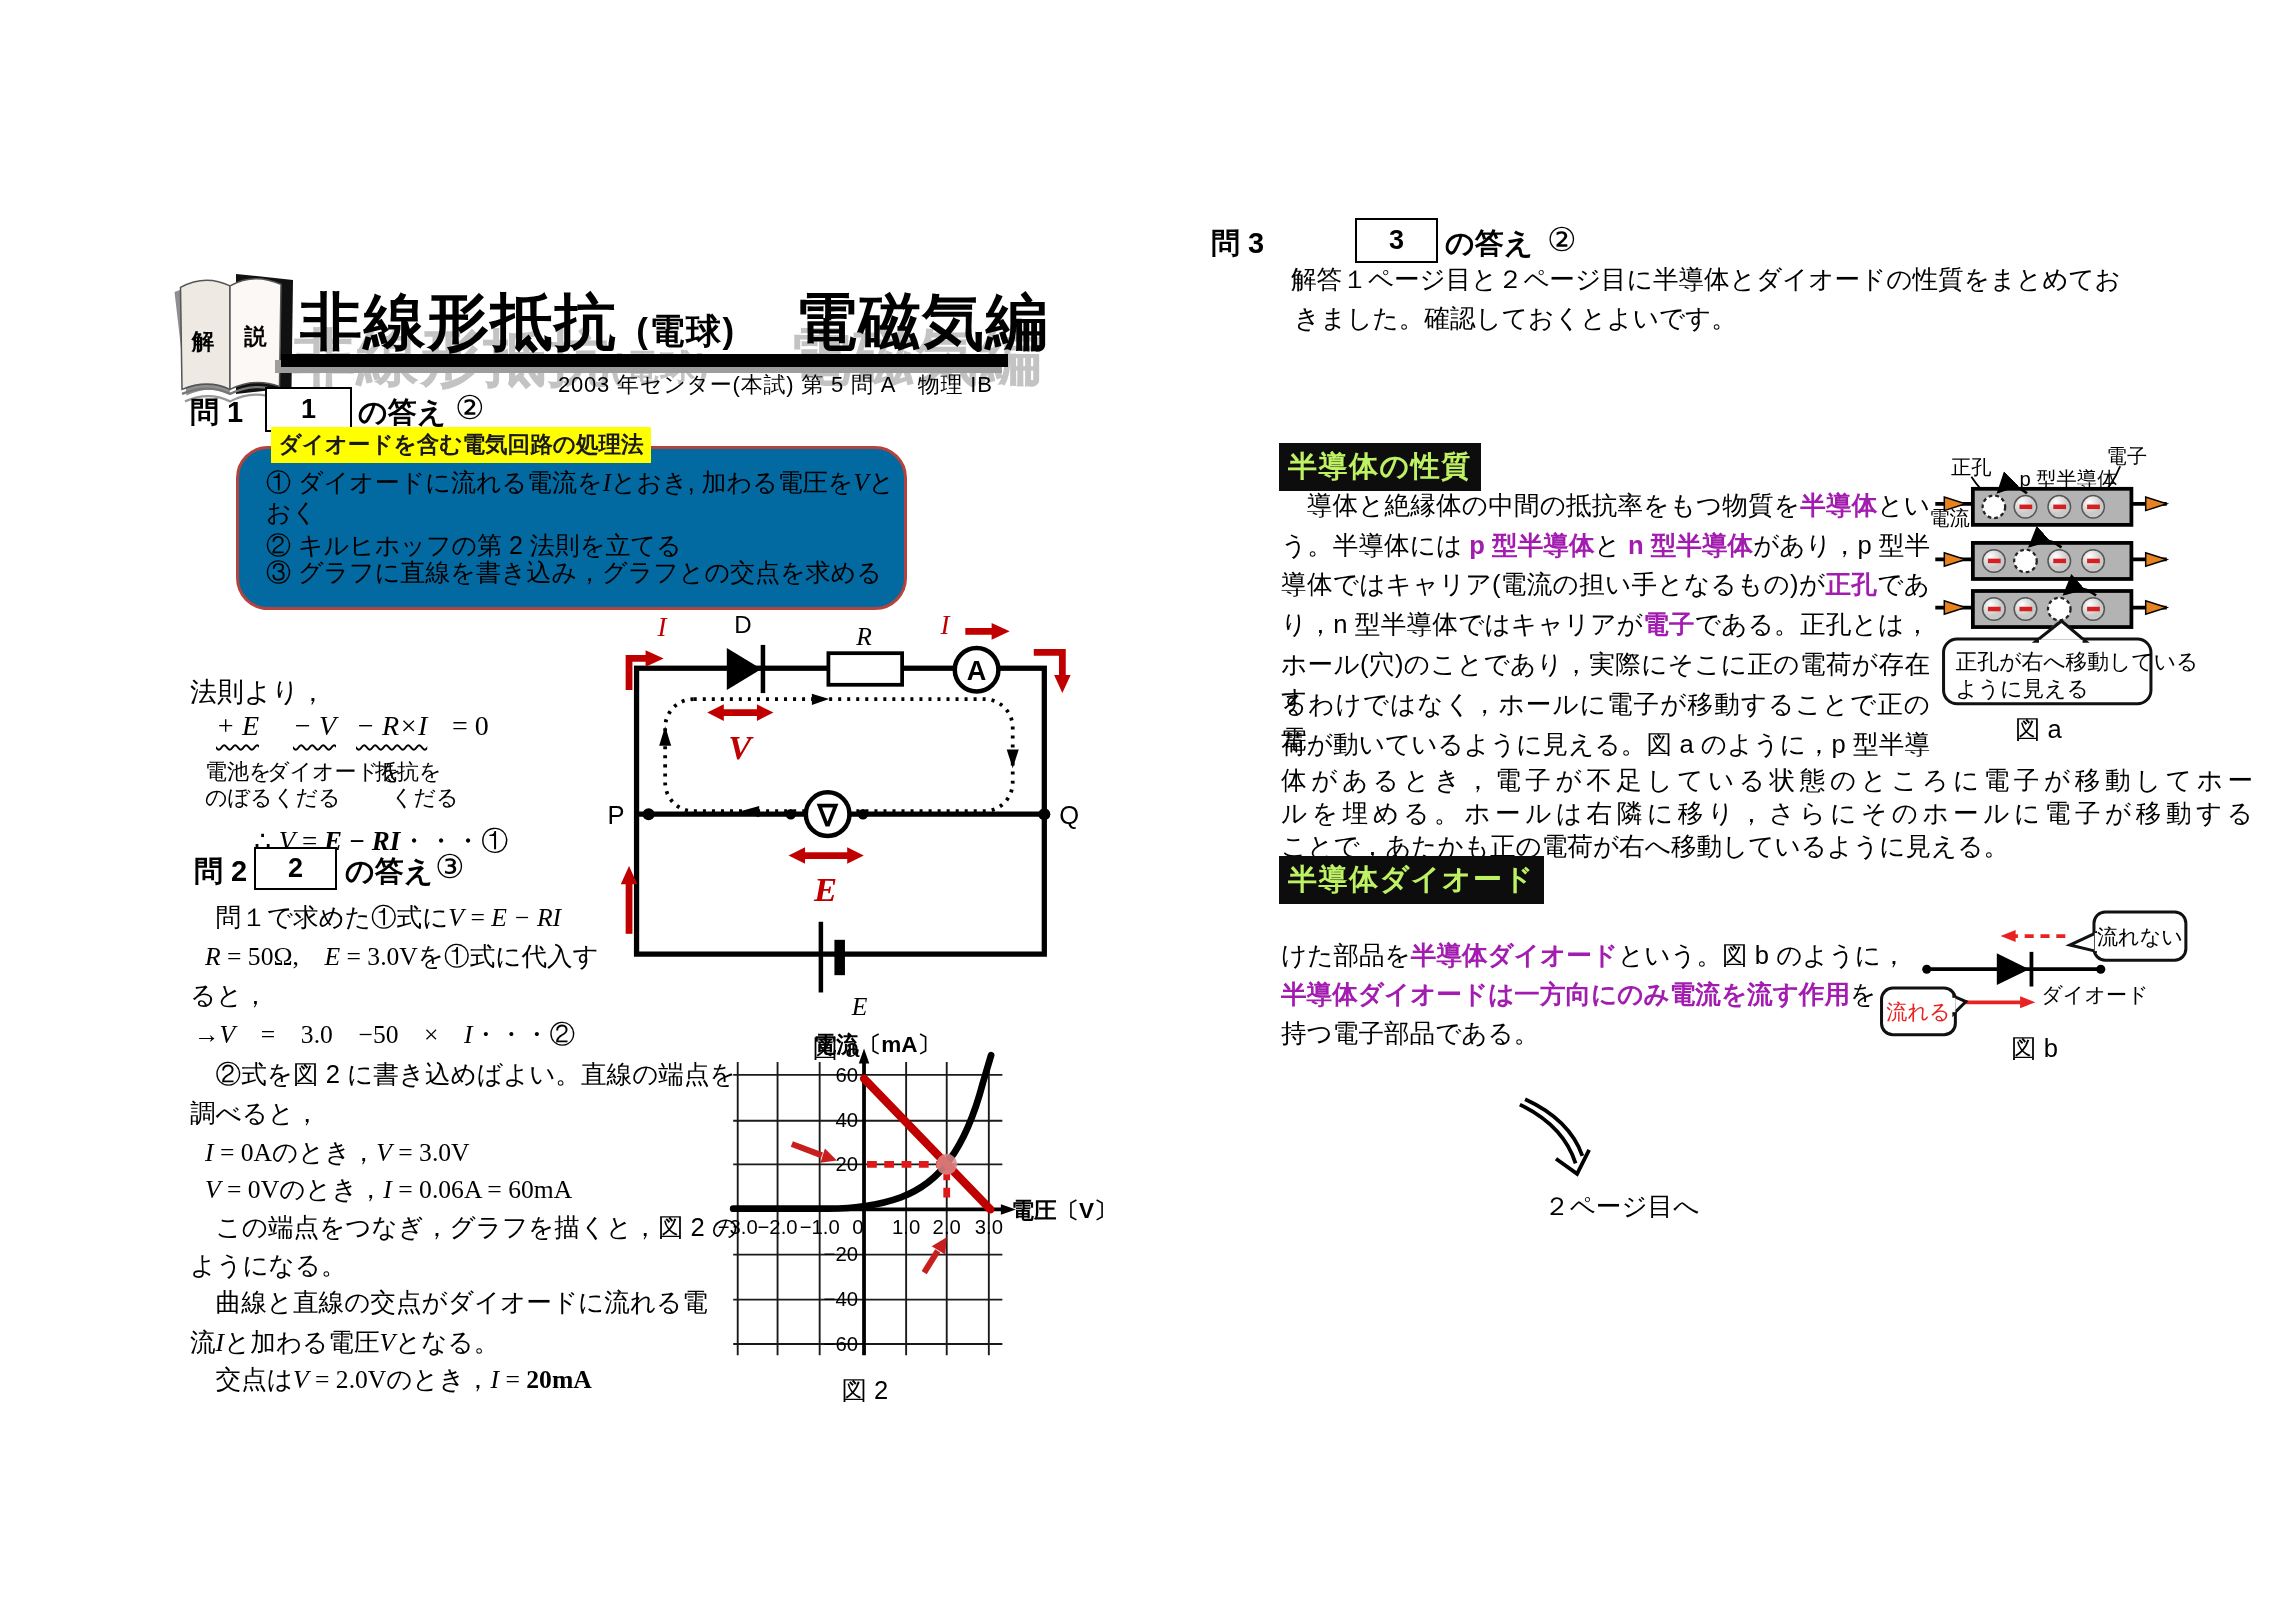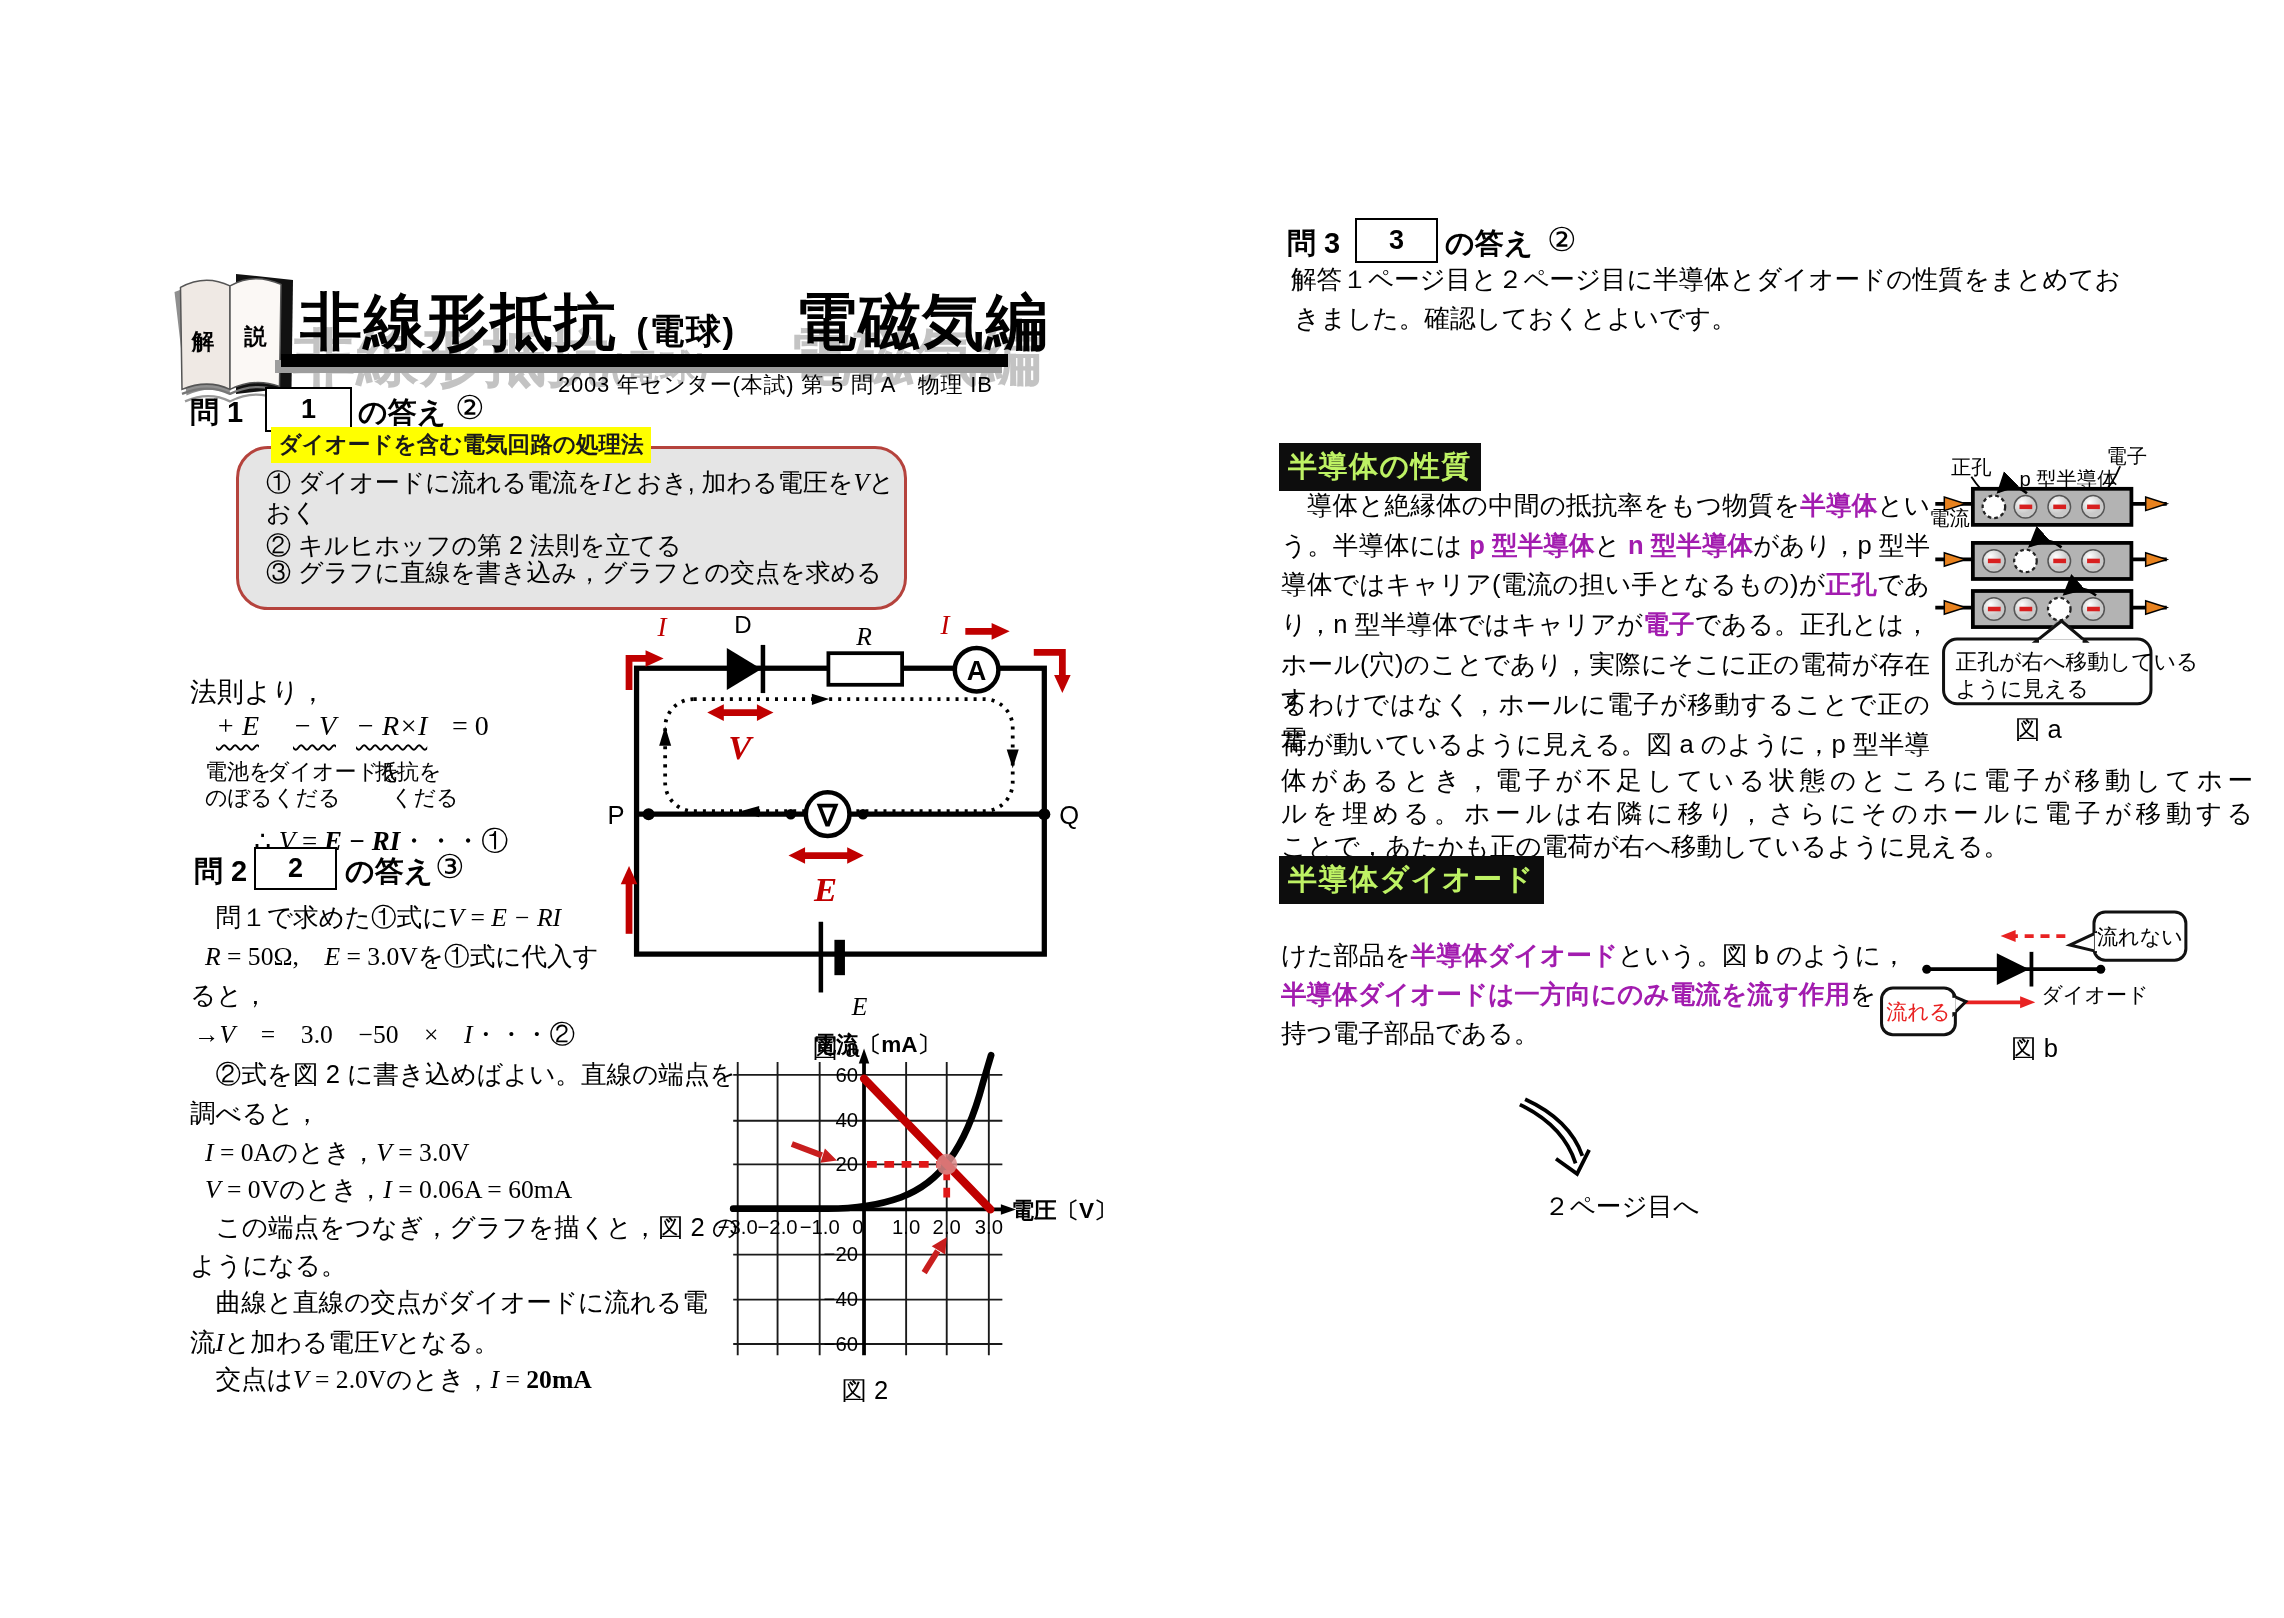--- a/index.html
+++ b/index.html
@@ -17,21 +17,21 @@
   .title-sub{font-size:35px;font-weight:900;}
   .hbar{position:absolute;height:12.8px;background:#000;z-index:1;}
   .hbar-sh{position:absolute;height:12.8px;background:#9d9d9d;z-index:0;}
   .subtitle{font-size:22px;letter-spacing:0.8px;}
   .qrow{font-size:29px;font-weight:bold;}
   .qbox{position:absolute;border:2.3px solid #000;background:#fff;text-align:center;
         font-size:27px;font-weight:bold;z-index:2;}
   .ansnum{font-size:33px;font-weight:normal;}
   .ylabel{background:#ffff00;color:#1a1a1a;font-size:22.6px;font-weight:bold;
           padding:2.3px 7.5px;z-index:3;}
-  .methodbox{position:absolute;background:#e5e5e5;border:3.8px solid #b5433d;border-radius:32px;z-index:1;}
+  .methodbox{position:absolute;background:#0369a1;border:3.8px solid #b5433d;border-radius:32px;z-index:1;}
   .mline{position:absolute;font-size:25px;white-space:nowrap;}
   .bodyline{position:absolute;font-size:25.6px;white-space:nowrap;}
   .introline{position:absolute;font-size:27px;white-space:nowrap;}
   .eqterm{font-family:"Liberation Serif",serif;font-style:italic;font-size:28px;
           text-decoration:underline wavy #000 1.9px;text-underline-offset:9px;}
   .eqsign{font-family:"Liberation Serif",serif;font-style:normal;}
   .annline{position:absolute;font-size:22px;white-space:nowrap;}
   .blackhead{position:absolute;background:#0d0d0d;color:#bef264;font-size:29px;font-weight:bold;
              padding:3.8px 9px;letter-spacing:1.5px;z-index:2;}
   .rline{position:absolute;font-size:25.6px;white-space:nowrap;}
@@ -226,21 +226,21 @@
     <line x1="1258" y1="1556" x2="1258" y2="1602" stroke="#e01818" stroke-width="9" stroke-dasharray="13 10"></line>
     <circle cx="1258" cy="1548" r="14" fill="#dd8888" opacity="0.85"></circle>
 
     <line x1="1052" y1="1521" x2="1092" y2="1536" stroke="#c81e1e" stroke-width="8"></line>
     <polygon points="1090,1546 1096,1527 1112,1543" fill="#c81e1e"></polygon>
     <line x1="1228" y1="1692" x2="1246" y2="1663" stroke="#c81e1e" stroke-width="8"></line>
     <polygon points="1256,1668 1238,1657 1258,1645" fill="#c81e1e"></polygon>
     <text x="1118" y="1860" font-size="34">図 2</text>
   </svg>
 
-  <div class="abs qrow" style="left:1287px;top:224px">問 3</div>
+  <div class="abs qrow" style="left:1211px;top:224px">問 3</div>
   <div class="qbox" style="left:1355px;top:218px;width:79px;height:41px;line-height:41px">3</div>
   <div class="abs qrow" style="left:1445px;top:224px">の答え</div>
   <div class="abs ansnum" style="left:1547px;top:220px">②</div>
   <div class="rline" style="left:1291px;top:262px">解答１ページ目と２ページ目に半導体とダイオードの性質をまとめてお</div>
   <div class="rline" style="left:1294px;top:301px">きました。確認しておくとよいです。</div>
 
   <div class="blackhead" style="left:1279px;top:443px">半導体の性質</div>
   <div class="rline rline-just" style="left:1281px;top:488px;width:649px"><span>　導体と絶縁体の中間の抵抗率をもつ物質を</span><span class="seg-r">半導体</span><span>とい</span></div>
   <div class="rline rline-just" style="left:1281px;top:528px;width:649px"><span>う。半導体には </span><span class="seg-r">p 型半導体</span><span>と </span><span class="seg-r">n 型半導体</span><span>があり，p 型半</span></div>
   <div class="rline rline-just" style="left:1281px;top:567px;width:649px"><span>導体ではキャリア(電流の担い手となるもの)が</span><span class="seg-r">正孔</span><span>であ</span></div>

